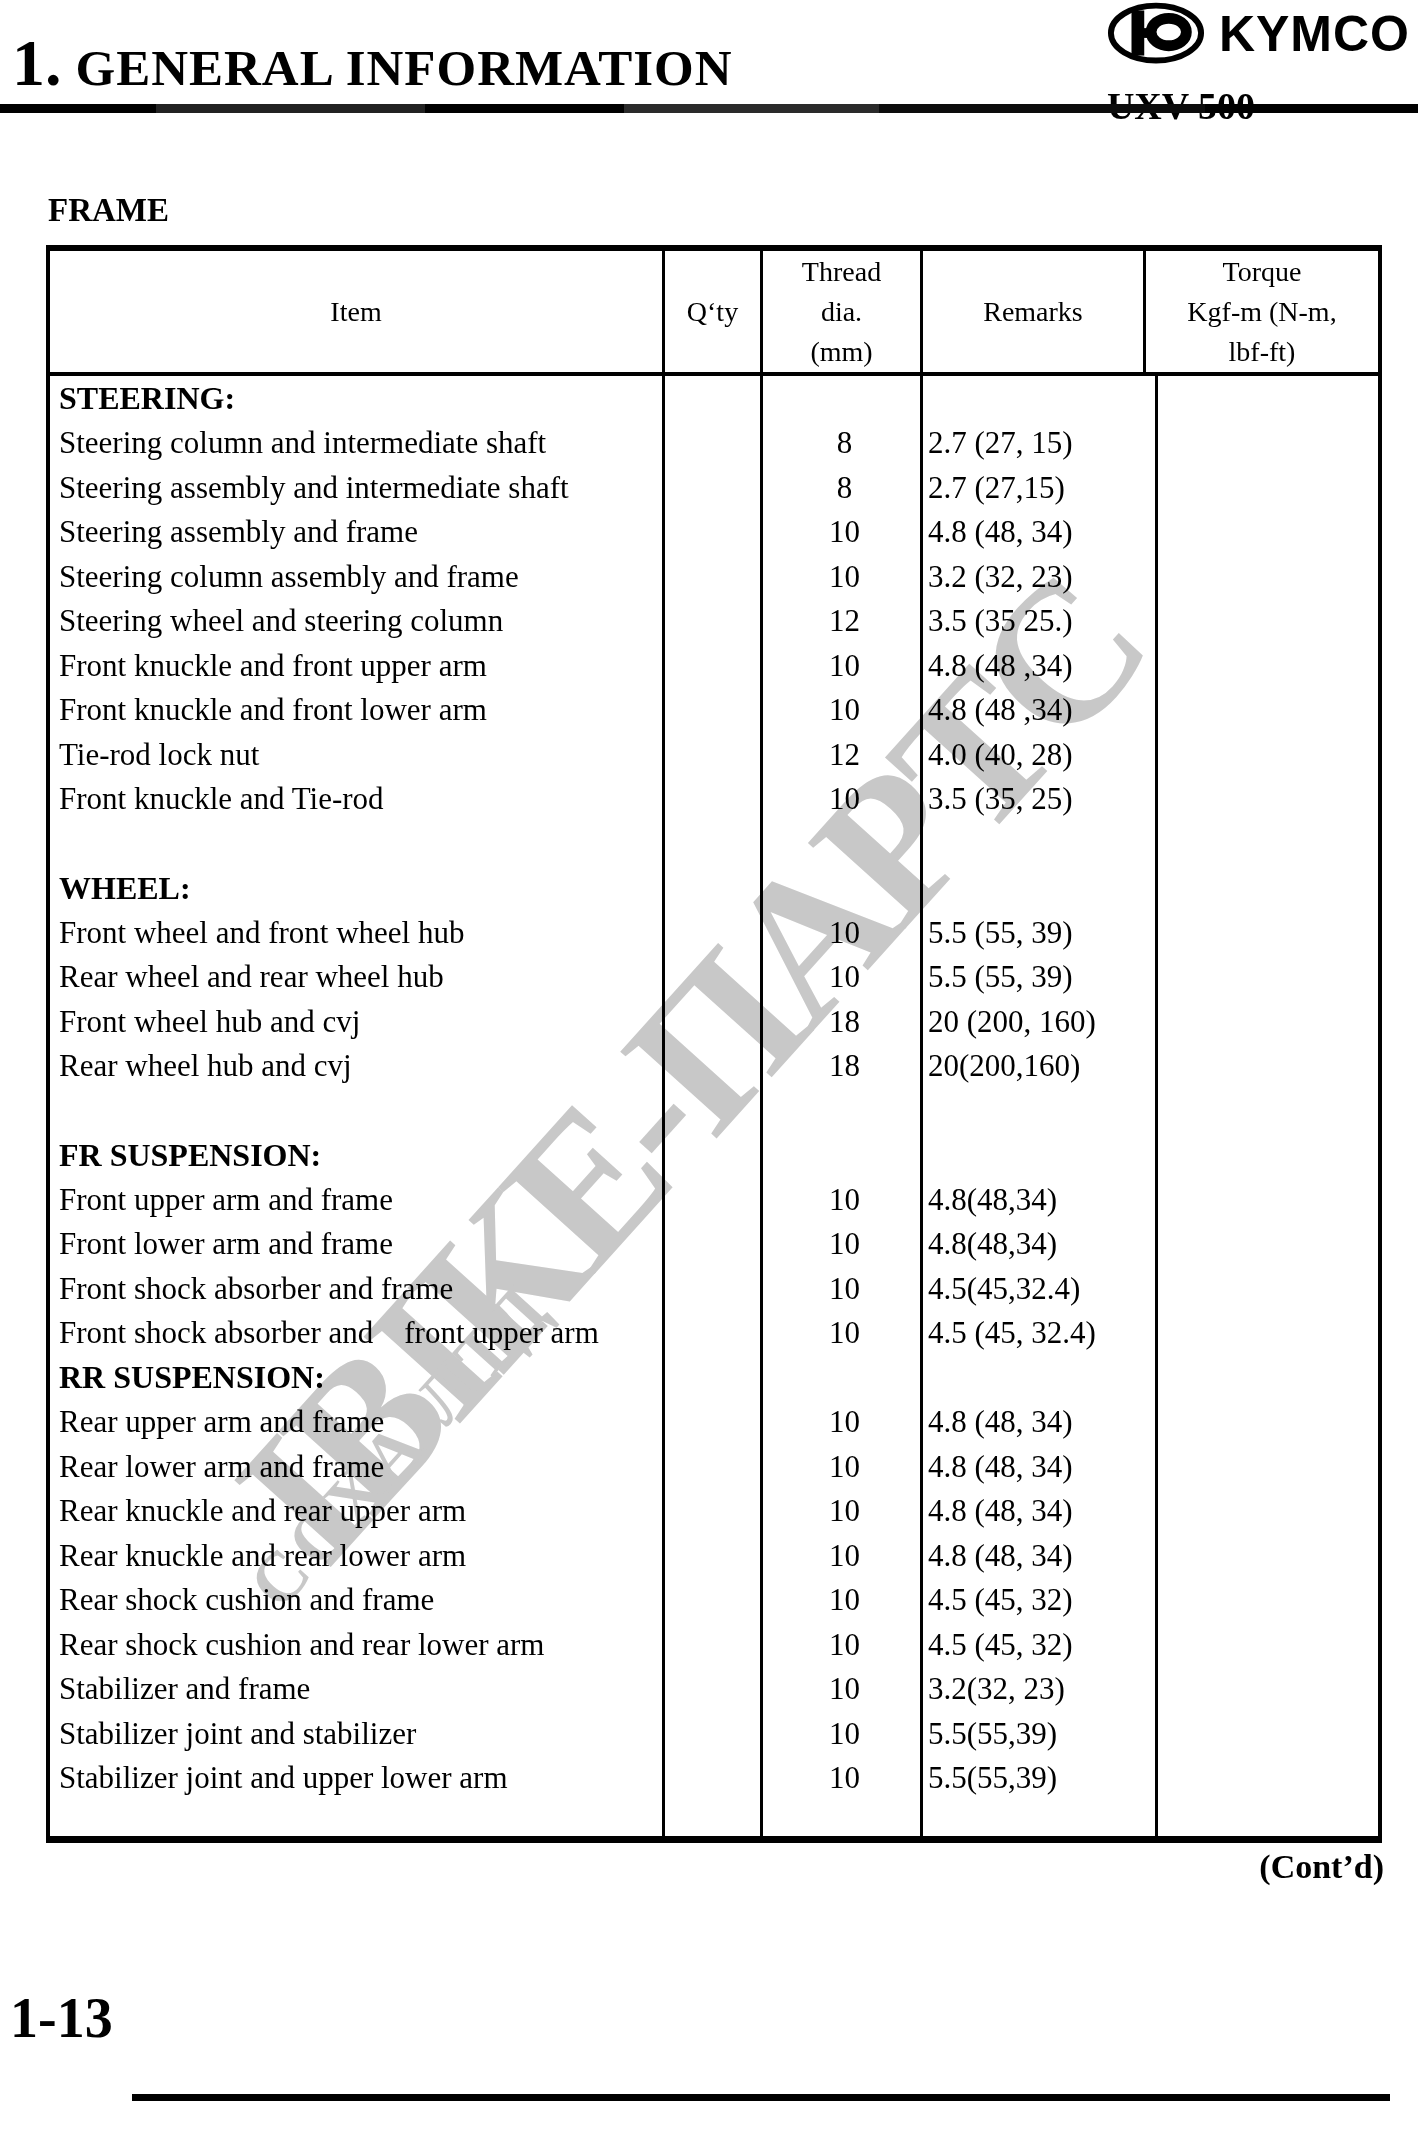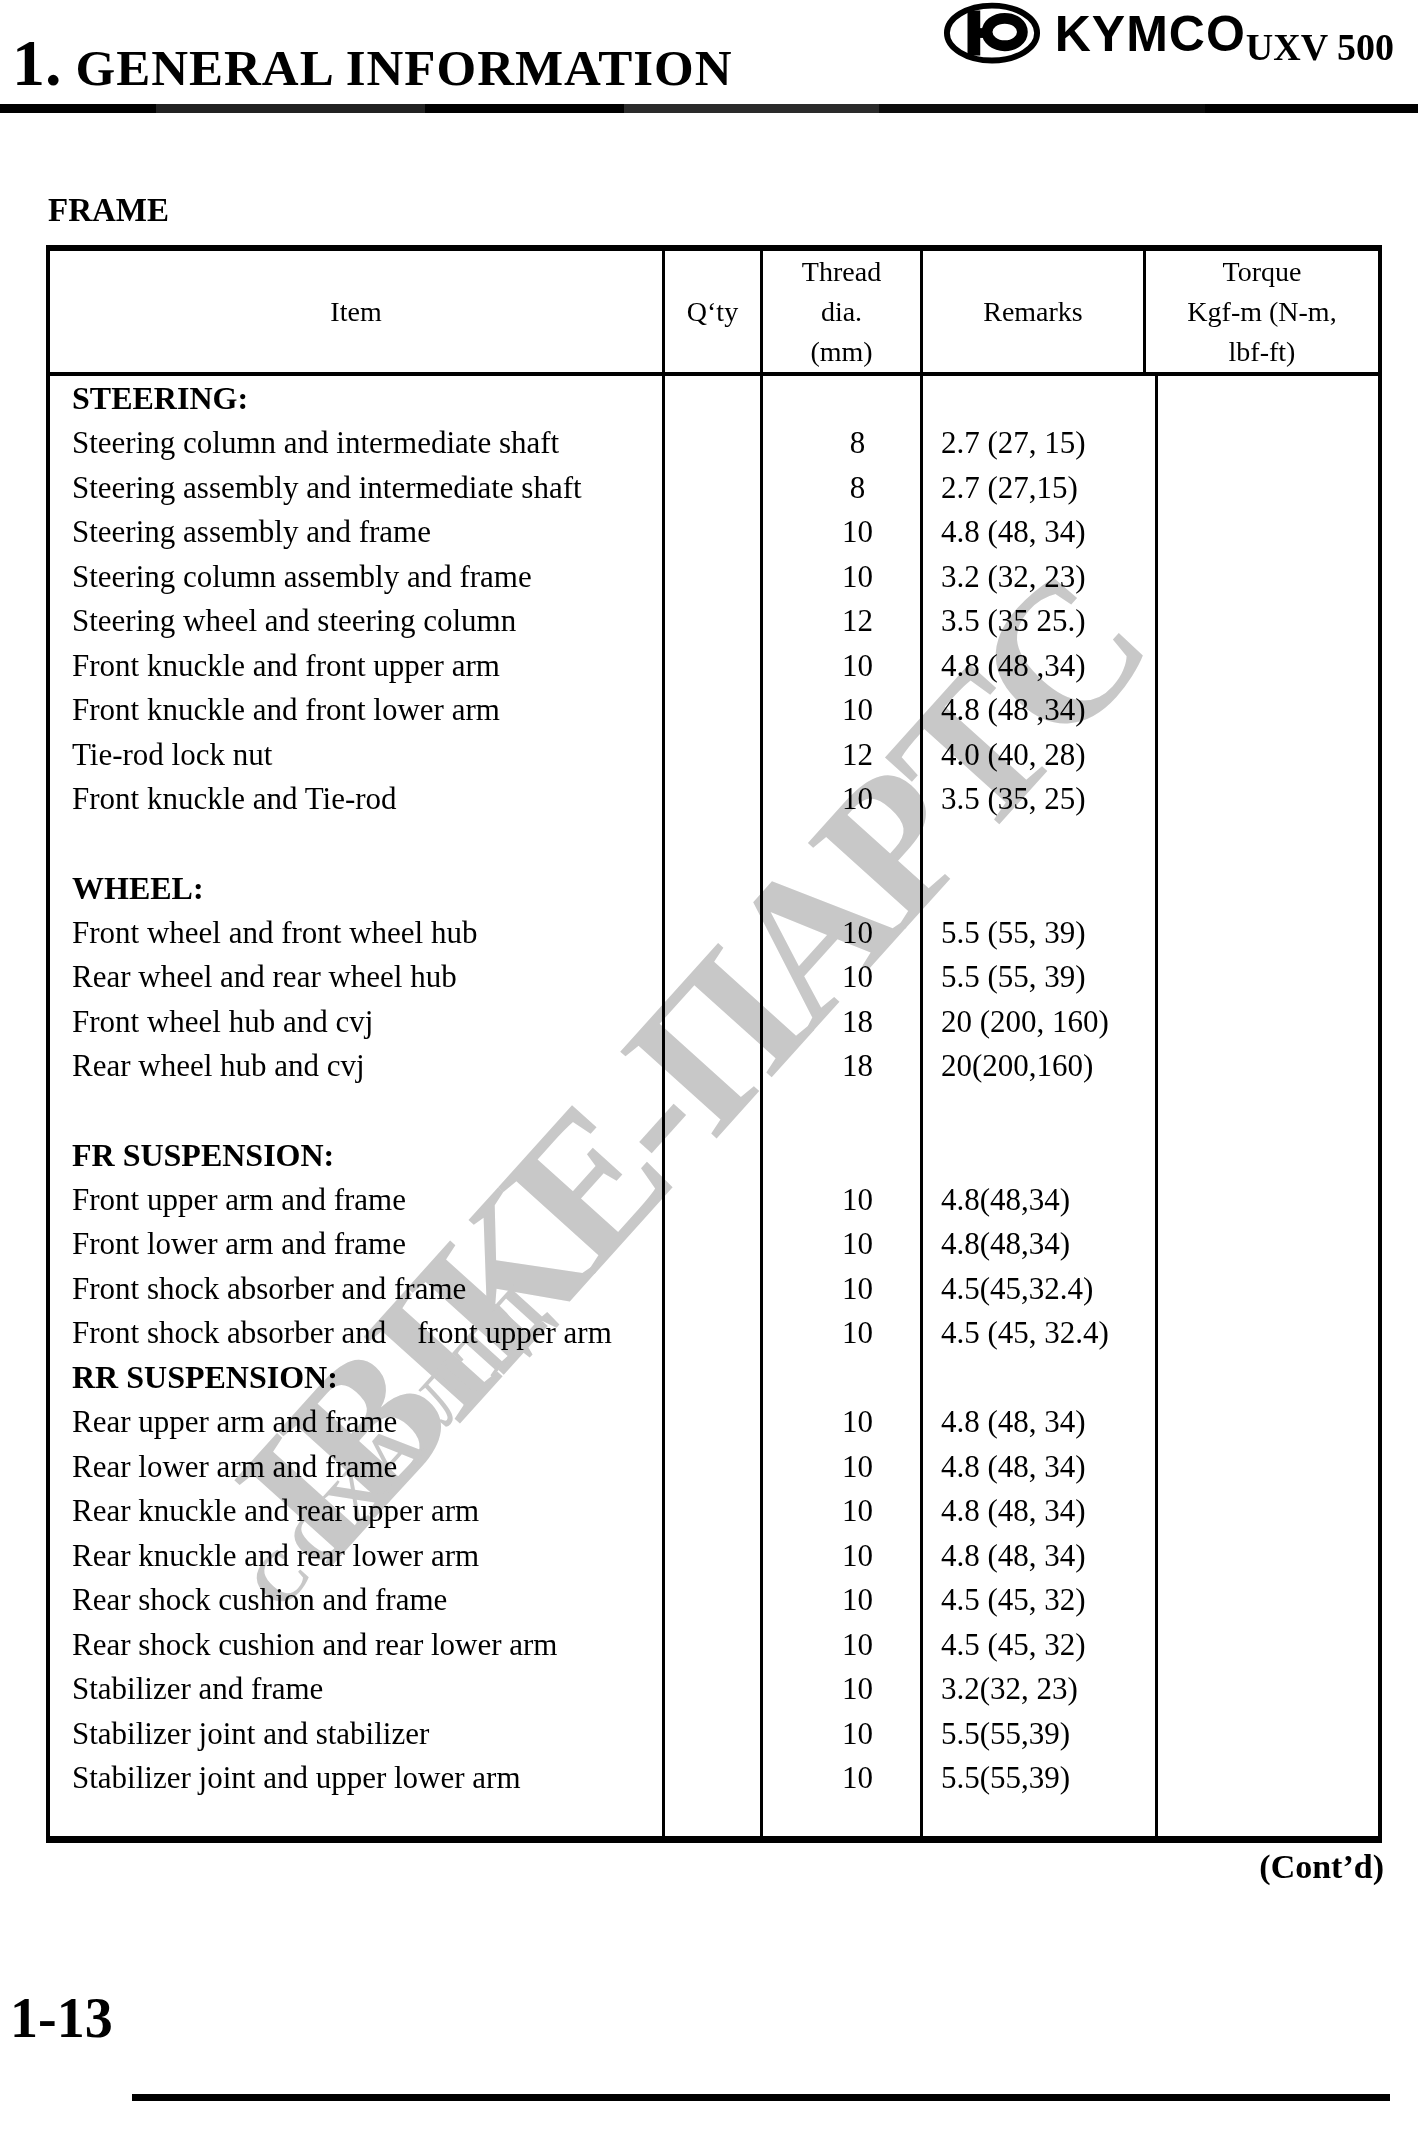--- a/index.html
+++ b/index.html
@@ -35,21 +35,21 @@
   
   .page-title{
     position:absolute;left:12px;top:30px;z-index:1;
     display:flex;align-items:baseline;gap:14px;
     font-weight:bold;margin:0;
   }
   .page-title .chap-num{font-size:66px;line-height:1;}
   .page-title .chap-text{font-size:51px;line-height:1;letter-spacing:1px;}
   .logo-block{
     position:absolute;right:8px;top:2px;z-index:1;
-    display:flex;flex-direction:row;align-items:flex-end;
+    display:flex;flex-direction:column;
   }
   .logo-row{display:flex;align-items:center;gap:14px;}
   .kymco-text{
     font-family:"Liberation Sans",sans-serif;
     font-weight:900;font-size:50px;letter-spacing:1px;line-height:1;
   }
   .model-text{
     font-weight:bold;font-size:38px;line-height:1;
     margin-top:21px;margin-right:16px;
   }
@@ -88,21 +88,21 @@
   .c4{flex:1;}
   .tbody{position:relative;flex:1;display:flex;flex-direction:column;overflow:hidden;}
   .vline{position:absolute;top:0;bottom:0;width:3px;background:#000;}
   .vline.v0{left:612px;}
   .vline.v1{left:710px;}
   .vline.v2{left:870px;}
   .vline.v3{left:1105px;}
   .trow{display:flex;height:44.5px;flex:0 0 auto;}
   .trow.filler{flex:1 1 auto;height:auto;}
   .cell{display:flex;align-items:center;font-size:31px;line-height:1;}
-  .cell.c0{padding-left:22px;white-space:pre;}
+  .cell.c0{padding-left:9px;white-space:pre;}
   .cell.c1,.cell.c2,.cell.c4{justify-content:center;}
   .cell.c3{padding-left:5px;}
   .trow.section .cell.c0{font-weight:bold;font-size:32px;}
   
   .contd{
     position:absolute;right:34px;top:1850px;z-index:1;
     font-weight:bold;font-size:34px;line-height:1;
   }
   .page-num{
     position:absolute;left:10px;top:1990px;z-index:1;

